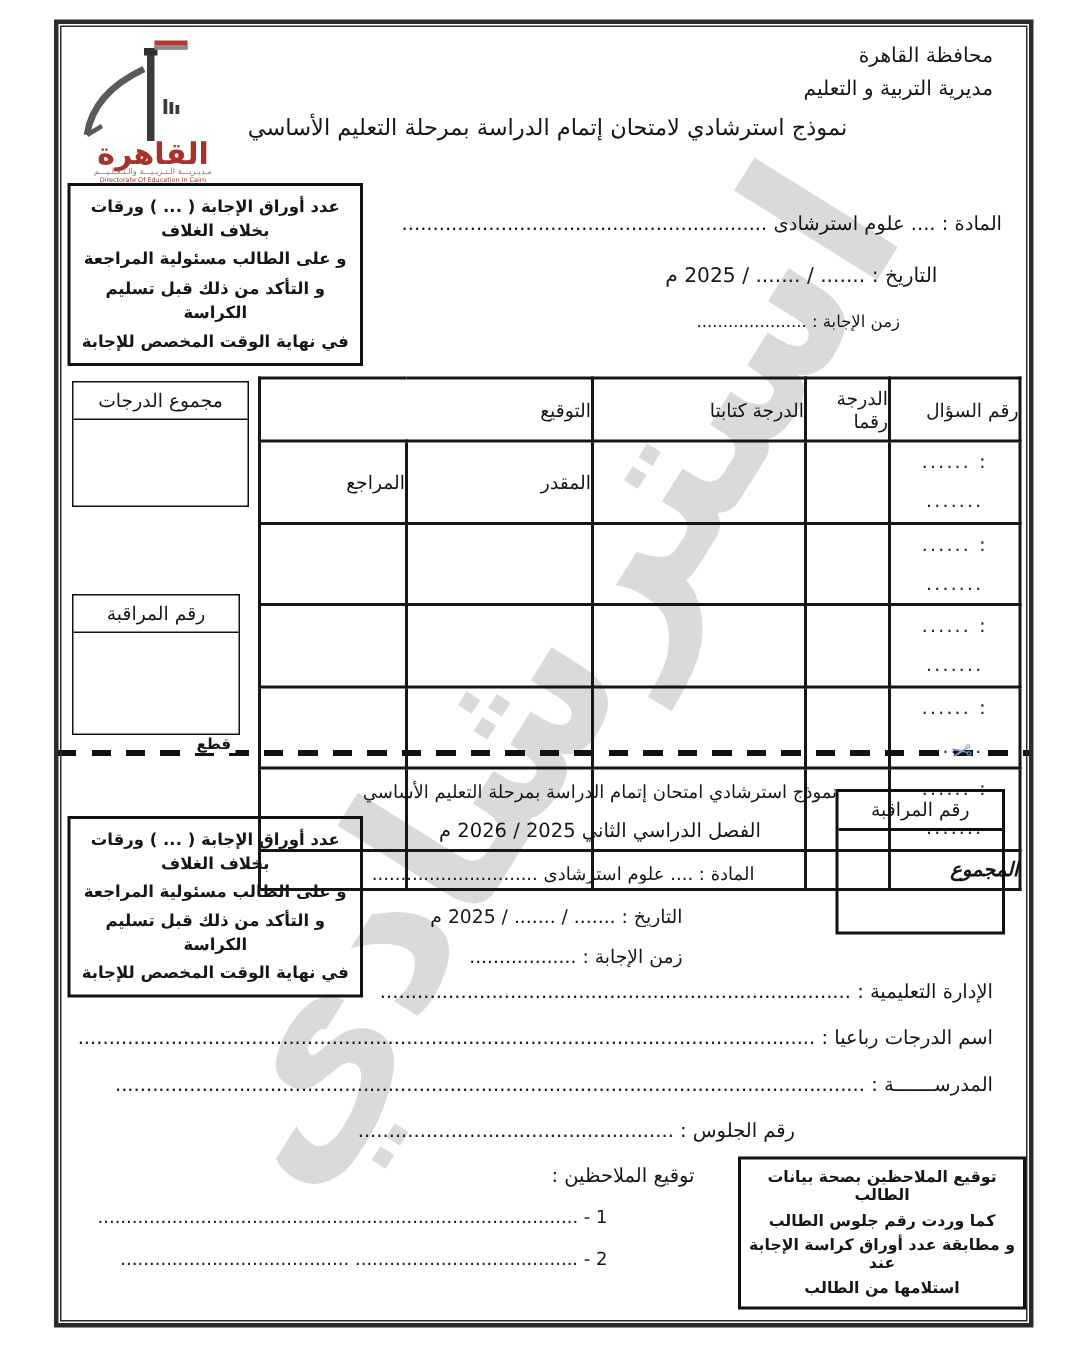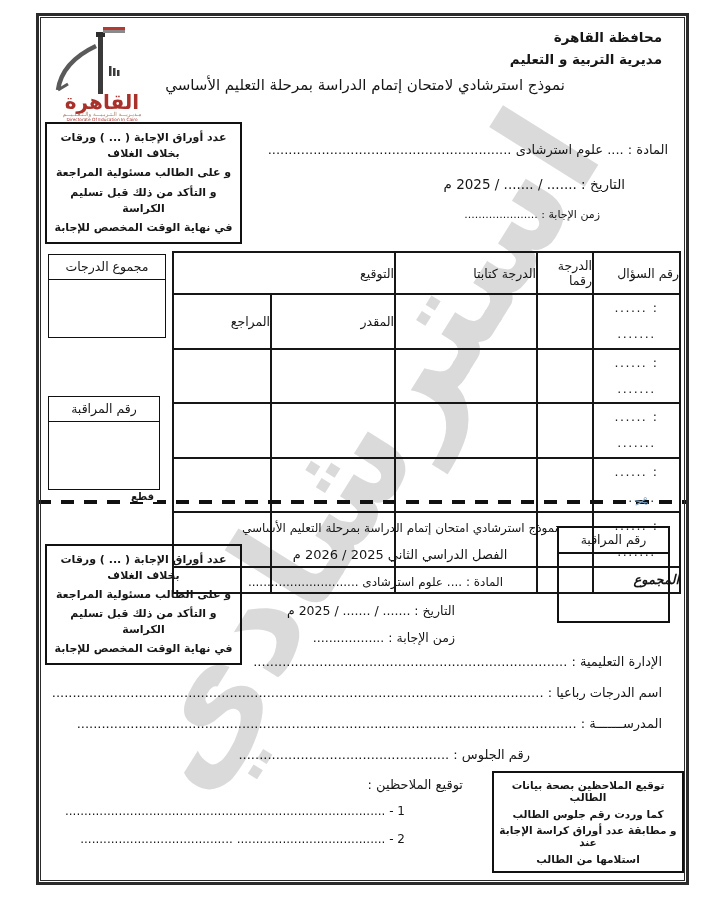--- a/index.html
+++ b/index.html
@@ -11,21 +11,21 @@
   .frame::after{content:"";position:absolute;inset:1px;border:1px solid #2b2b2b;}
   
   .wm{position:absolute;left:30px;top:120px;width:660px;height:660px;display:flex;align-items:center;justify-content:center;
       transform:rotate(-58deg);font-size:148px;font-weight:bold;color:#dadada;z-index:0;pointer-events:none;white-space:nowrap;}
   .content{position:absolute;inset:0;z-index:1;}
   .rtl{direction:rtl;}
   .line{direction:rtl;white-space:nowrap;overflow:hidden;font-size:13px;}
   .center{text-align:center;}
   .b{font-weight:normal;}
   
-  .gov{right:58px;top:26px;text-align:right;font-weight:bold;font-size:13.5px;line-height:1.65;direction:rtl;}
+  .gov{right:58px;top:26px;text-align:right;font-weight:normal;font-size:13.5px;line-height:1.65;direction:rtl;}
   .title1{left:110px;right:100px;top:76px;font-size:15px;direction:rtl;text-align:center;}
   .title2{left:110px;right:100px;top:104px;font-size:15px;direction:rtl;text-align:center;}
   
   .notice{border:2px solid #111;box-sizing:border-box;direction:rtl;text-align:center;font-weight:bold;font-size:11px;
           display:flex;flex-direction:column;justify-content:space-around;padding:4px 3px;line-height:1.45;}
   
   table.score{border-collapse:collapse;table-layout:fixed;direction:rtl;background:transparent;}
   table.score td{border:2px solid #161616;padding:0;vertical-align:middle;font-size:12.5px;}
   .qd{font-size:9px;letter-spacing:1.5px;color:#222;line-height:2.1;text-align:center;}
   .totalcell{font-size:13px;font-weight:600;transform:rotate(-5deg);font-style:italic;}

